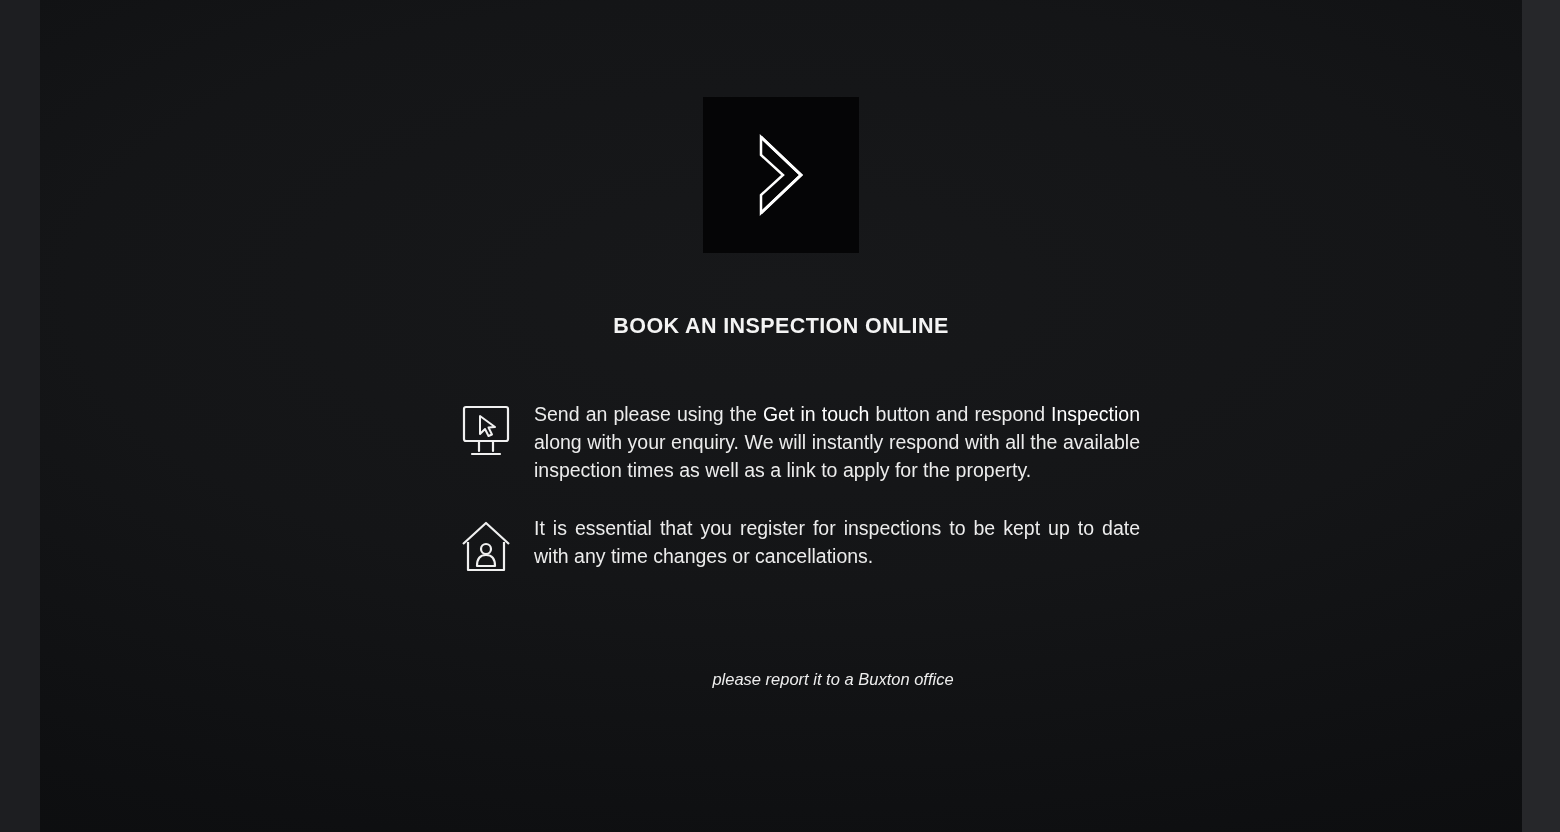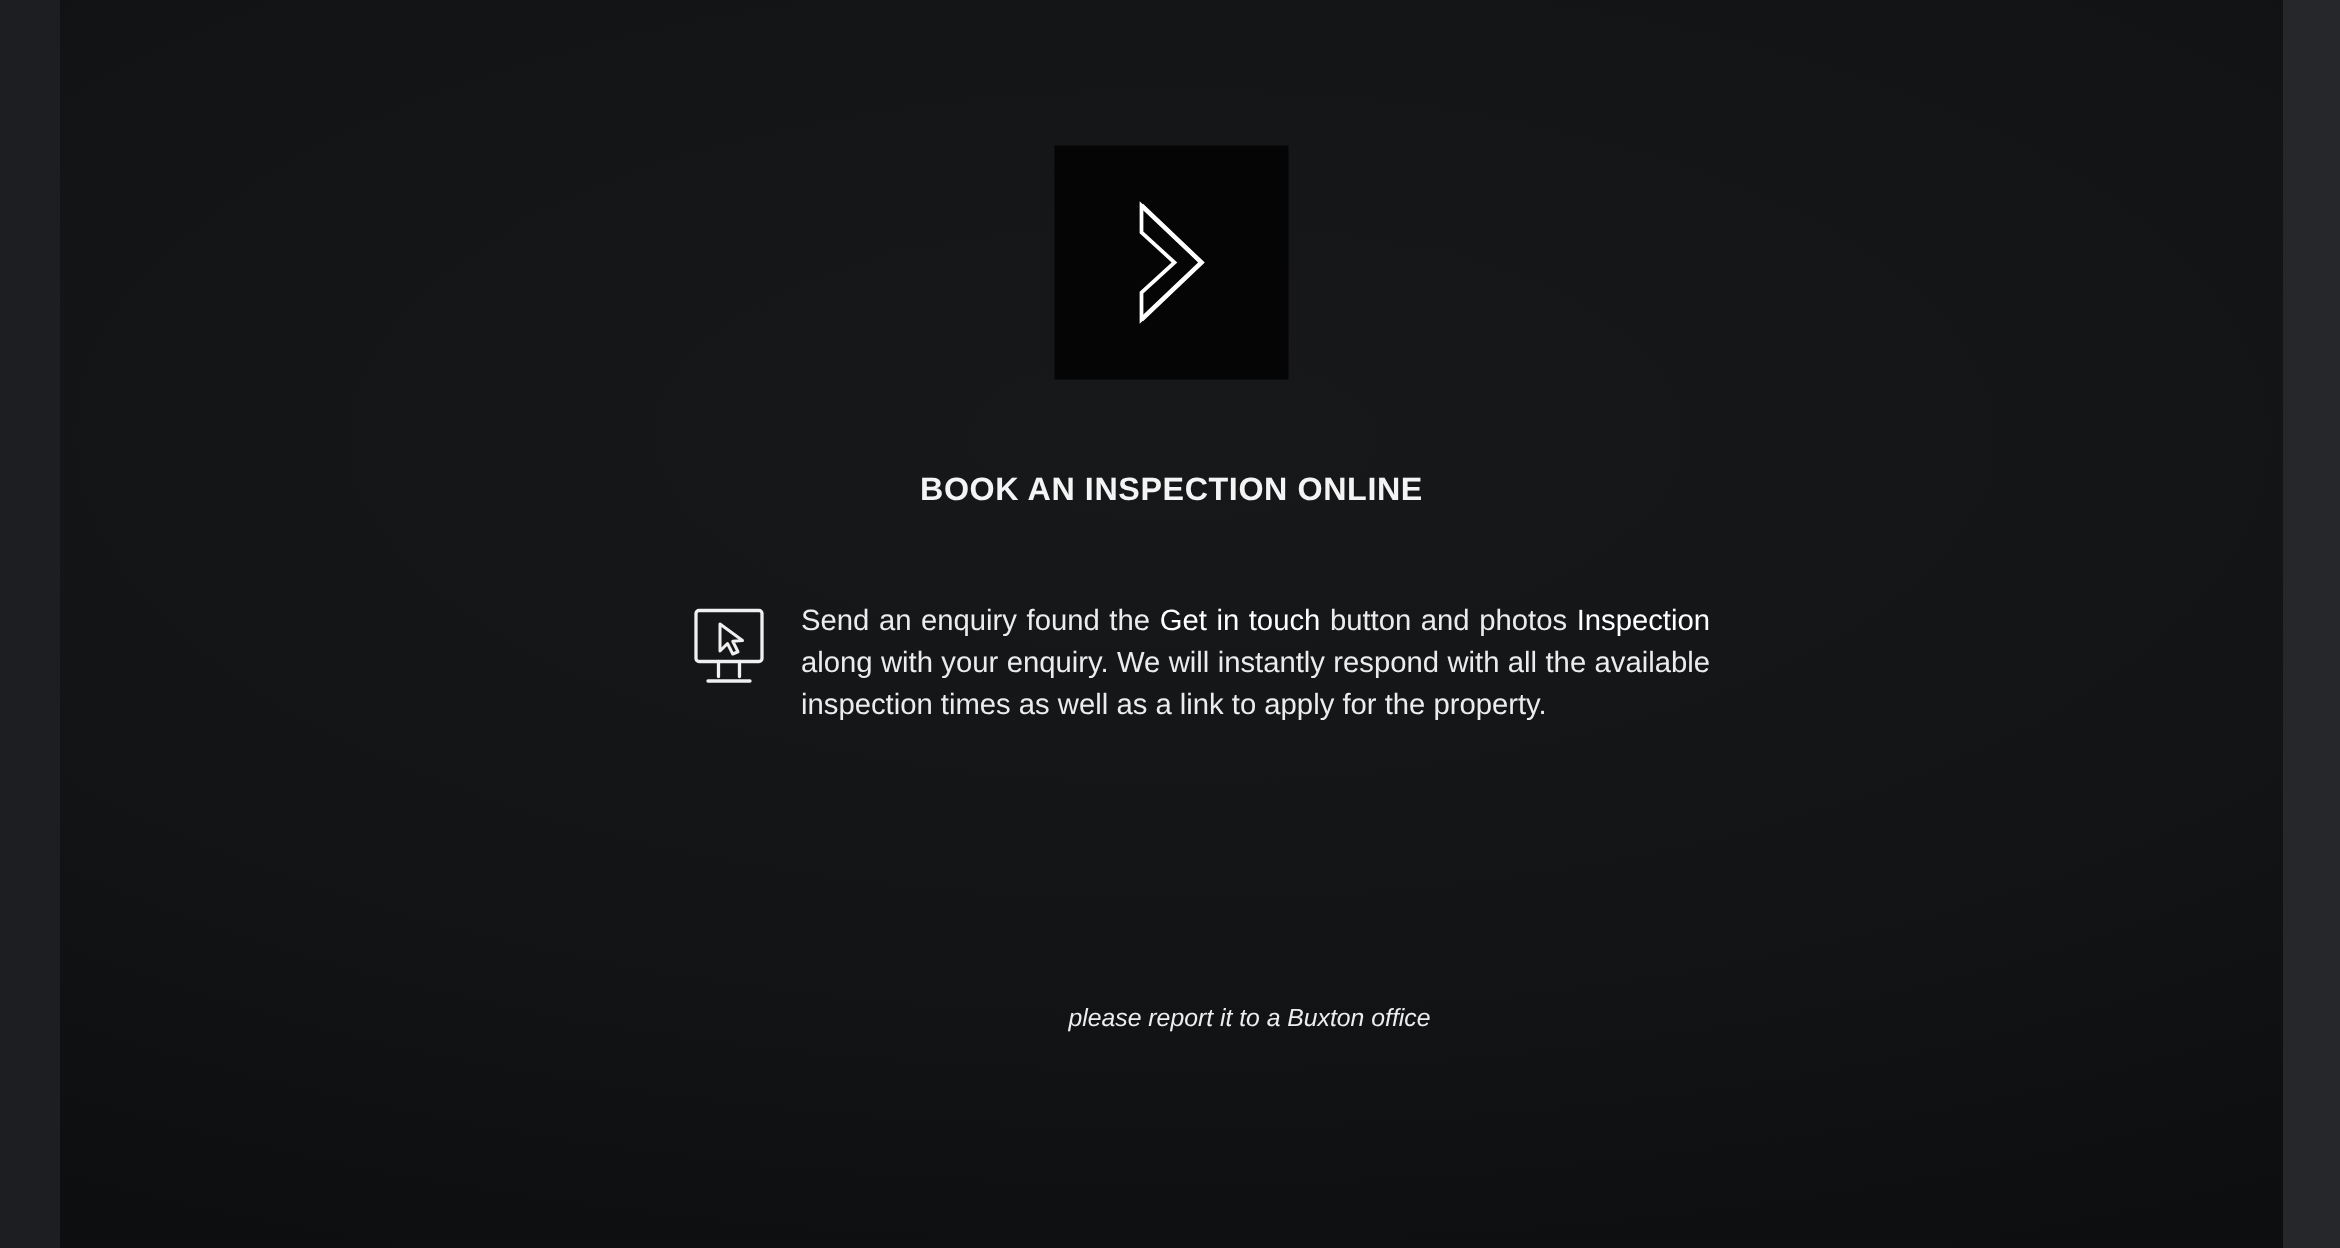--- a/index.html
+++ b/index.html
@@ -152,24 +152,35 @@
 
         <div class="feature-row">
           <div class="feature-icon">
             <svg width="52" height="56" viewBox="0 0 52 56" fill="none" xmlns="http://www.w3.org/2000/svg">
               <rect x="4" y="3" width="44" height="34" rx="2" stroke="#f0f0f0" stroke-width="2.2" fill="none"></rect>
               <path d="M19 37 L19 47 M33 37 L33 47 M12 50 L40 50" stroke="#f0f0f0" stroke-width="2.2" stroke-linecap="round"></path>
               <path d="M20 12 L20 30 L25 25 L28.5 32 L32 30.5 L28.5 23.5 L35 23 Z" stroke="#f0f0f0" stroke-width="2" fill="none" stroke-linejoin="round"></path>
             </svg>
           </div>
           <div class="feature-text">
-            <span>Send an enquiry found the </span><b>Get in touch</b><span> button and photos </span><b>Inspection</b><span> along with your enquiry. We will instantly respond with all the available inspection times as well as a link to apply for the property.</span>
+            <span>Send an please using the </span><b>Get in touch</b><span> button and respond </span><b>Inspection</b><span> along with your enquiry. We will instantly respond with all the available inspection times as well as a link to apply for the property.</span>
           </div>
         </div>
 
+        <div class="feature-row">
+          <div class="feature-icon">
+            <svg width="58" height="58" viewBox="0 0 58 58" fill="none" xmlns="http://www.w3.org/2000/svg">
+              <path d="M6 26 L29 5 L52 26" stroke="#f0f0f0" stroke-width="2.2" fill="none" stroke-linejoin="round"></path>
+              <path d="M11 24 L11 52 L47 52 L47 24" stroke="#f0f0f0" stroke-width="2.2" fill="none" stroke-linejoin="round"></path>
+              <circle cx="29" cy="31" r="5" stroke="#f0f0f0" stroke-width="2.2" fill="none"></circle>
+              <path d="M20 48 C20 40 24 37 29 37 C34 37 38 40 38 48 Z" stroke="#f0f0f0" stroke-width="2.2" fill="none" stroke-linejoin="round"></path>
+            </svg>
+          </div>
+          <div class="feature-text">It is essential that you register for inspections to be kept up to date with any time changes or cancellations.</div>
+        </div>
 
       </div>
 
       <div class="disclaimer">
         <span class="last-line">please report it to a Buxton office</span>
       </div>
 
     </div>
   </div>
 </div>

